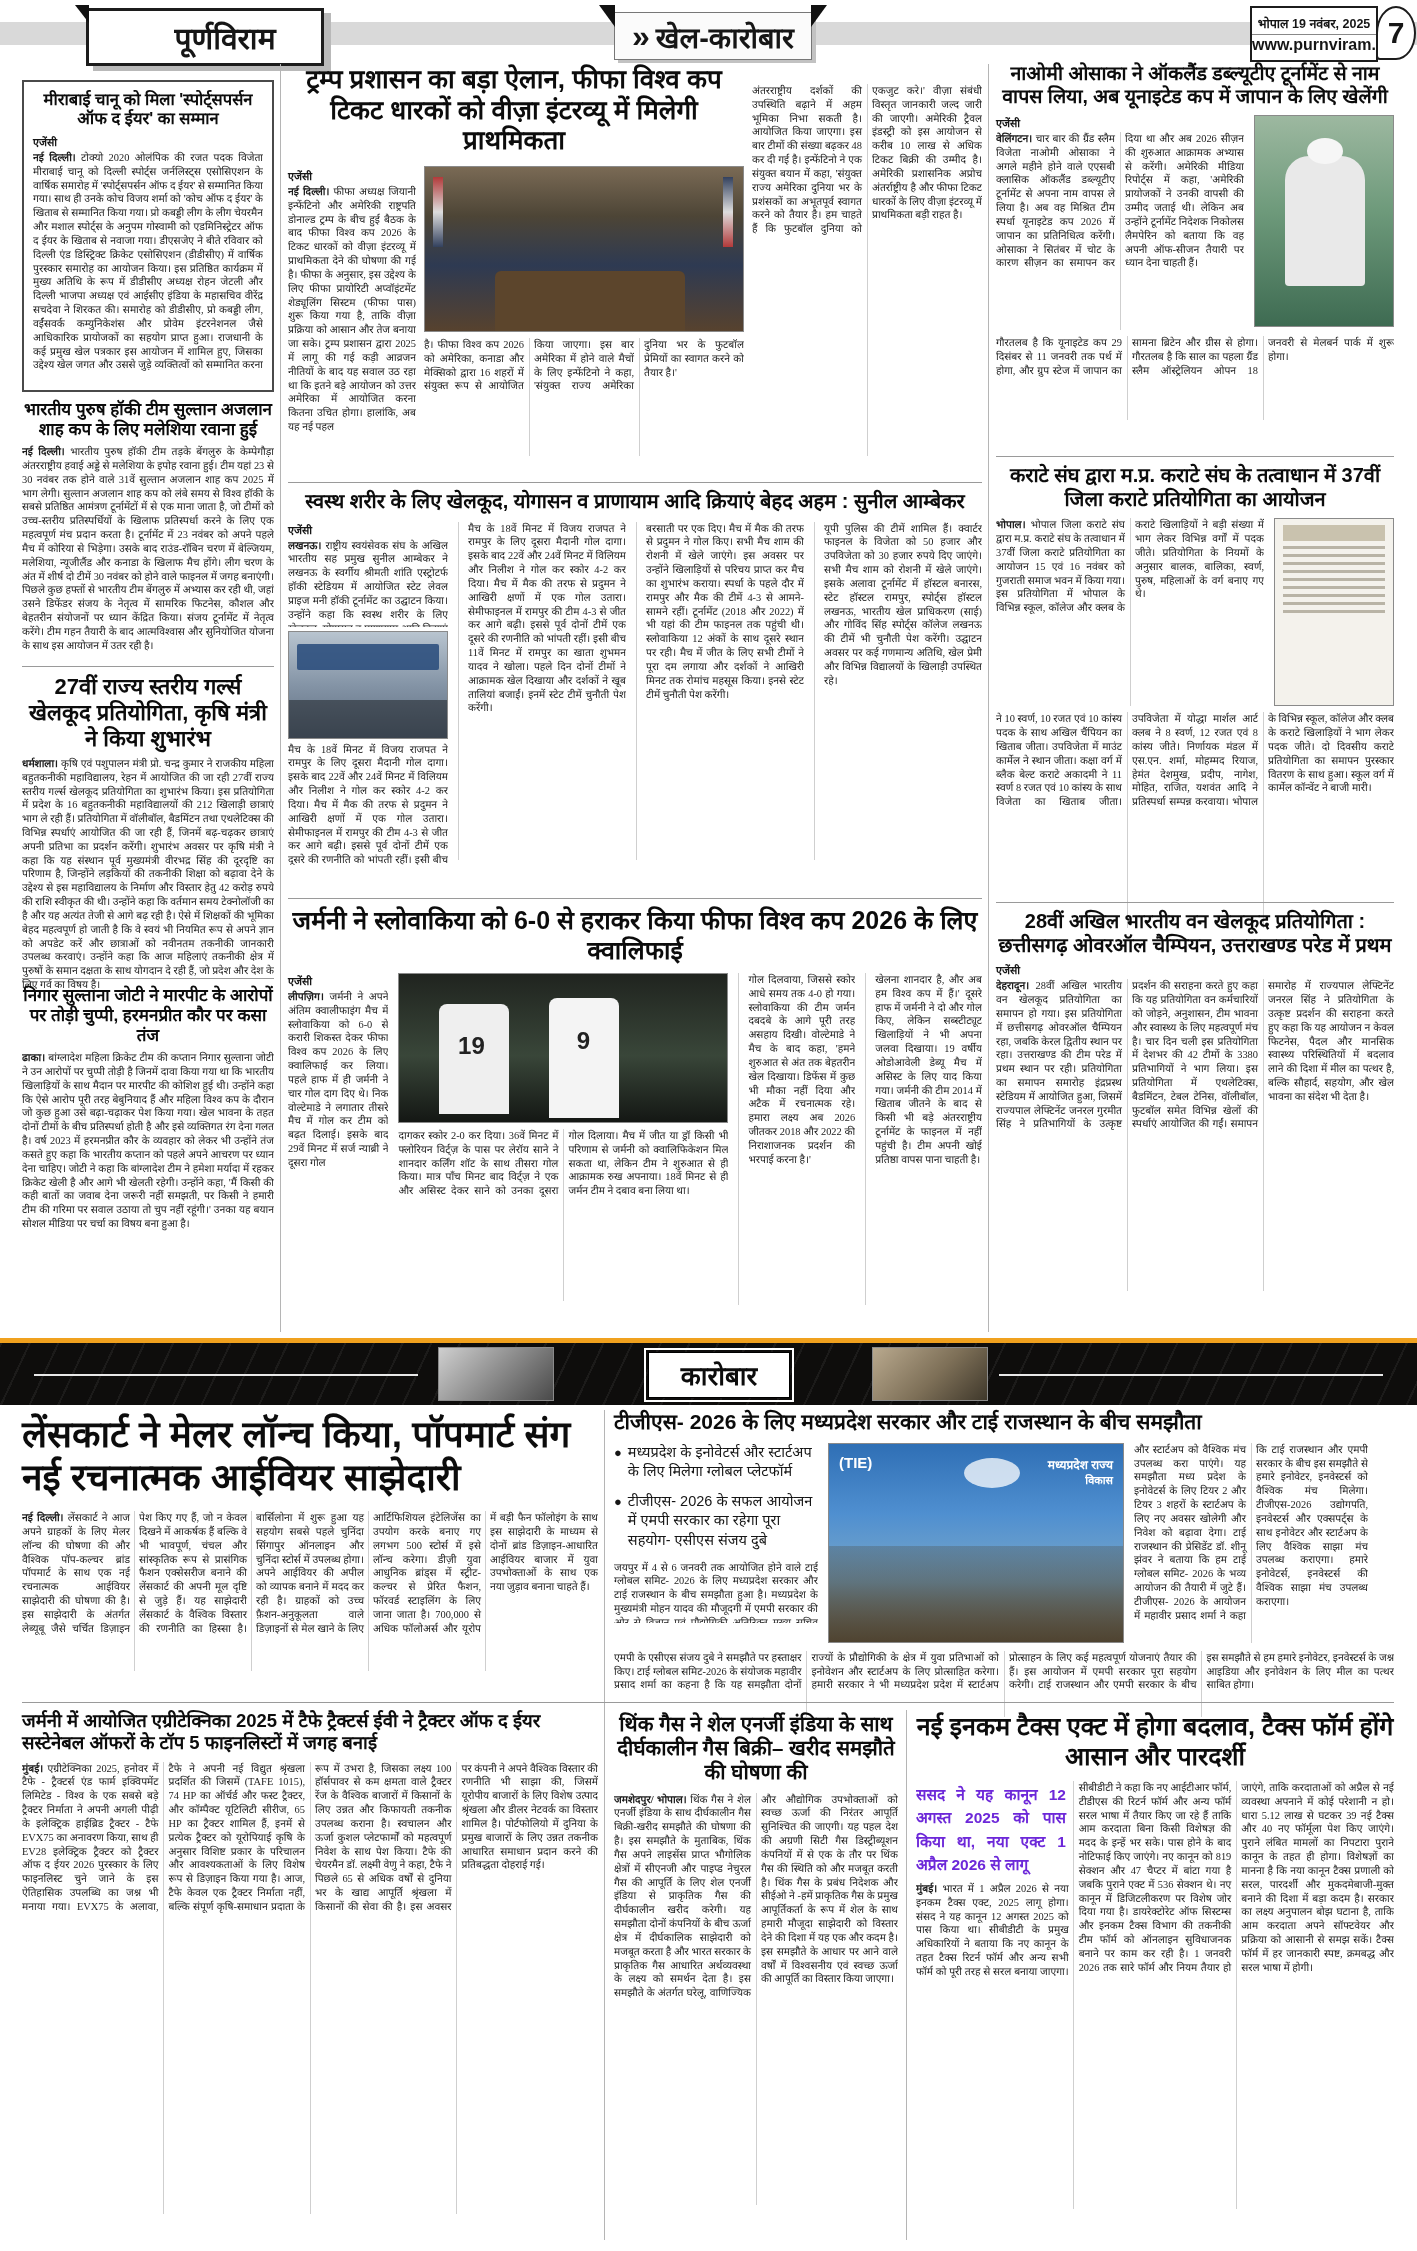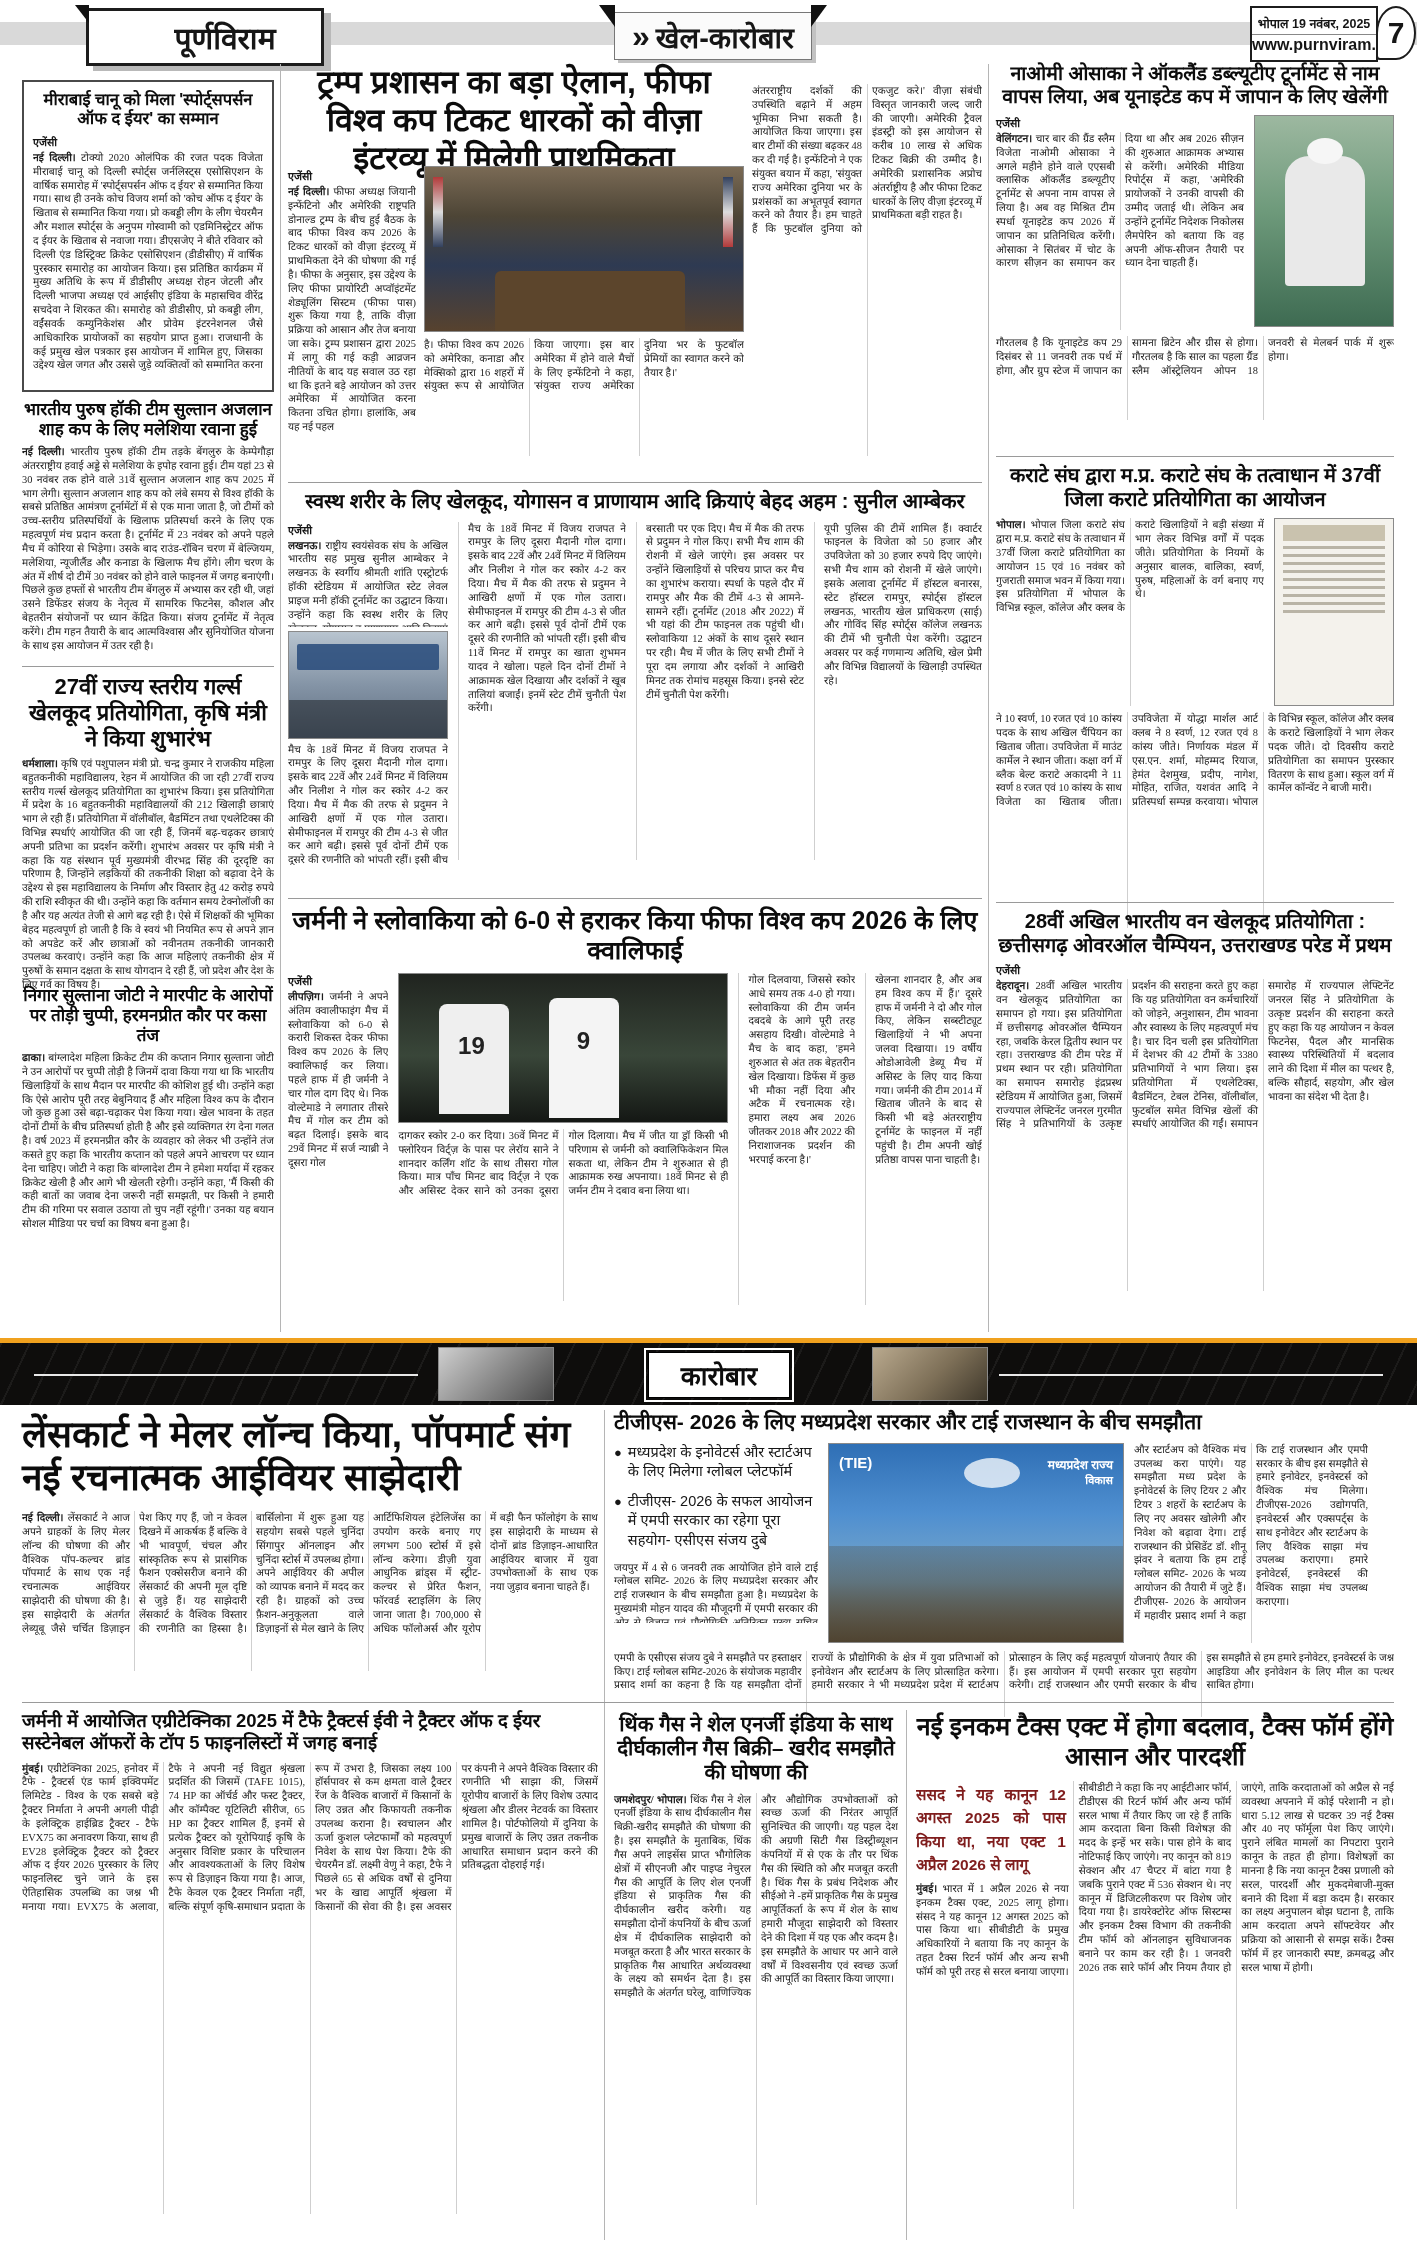--- a/index.html
+++ b/index.html
@@ -23,21 +23,21 @@
   .masthead{border:3px solid #1c1c1c;background:#fff;box-shadow:7px 5px 0 #b9b9b9;display:flex;align-items:center;justify-content:center;font-family:"Liberation Sans",sans-serif;font-weight:800;font-size:30px;padding-left:40px;}
   .badge{background:#fbfbfb;border:1px solid #777;display:flex;align-items:center;justify-content:center;gap:6px;font-family:"Liberation Sans",sans-serif;font-weight:800;font-size:29px;box-shadow:4px 3px 0 #c2c2c2;}
   .wedge{position:absolute;width:0;height:0;border-style:solid;}
   .datebox{border:2px solid #1c1c1c;background:#fff;text-align:center;font-family:"Liberation Sans",sans-serif;font-weight:700;display:flex;flex-direction:column;justify-content:center;}
   .pagenum{border:2px solid #1c1c1c;border-radius:50% 50% 50% 4px;display:flex;align-items:center;justify-content:center;font-family:"Liberation Sans",sans-serif;font-weight:700;font-size:30px;background:#fff;}
   .band{background:#0e0d0c;background-image:repeating-linear-gradient(115deg,rgba(255,255,255,0.06) 0 2px,transparent 2px 26px);}
   .band-label{background:#ffffff;border:1px solid #000;outline:2px solid #fff;outline-offset:2px;display:flex;align-items:center;justify-content:center;font-family:"Liberation Sans",sans-serif;font-weight:800;font-size:26px;color:#0c0c0c;}
   .band-line{border-top:2px solid #e8e8e8;}
   .bullet-item{display:flex;gap:6px;font-family:"Liberation Sans",sans-serif;font-size:14.5px;line-height:1.35;font-weight:500;margin-bottom:10px;}
   .bullet-dot{font-size:13px;line-height:1.5;}
-  .inset{float:left;width:150px;margin:2px 10px 6px 0;font-family:"Liberation Sans",sans-serif;font-weight:700;font-size:15.5px;line-height:1.5;color:#7f1d1d;}
+  .inset{float:left;width:150px;margin:2px 10px 6px 0;font-family:"Liberation Sans",sans-serif;font-weight:700;font-size:15.5px;line-height:1.5;color:#6d28d9;}
   
   .ph-trump{background:linear-gradient(180deg,#7a6a55 0%,#4d4536 30%,#2e3a52 60%,#57422e 100%);}
   .ph-osaka{background:linear-gradient(180deg,#9db8a0 0%,#6e9a7b 45%,#3e6b52 100%);}
   .ph-fitness{background:linear-gradient(180deg,#b8c4cf 0%,#8494a6 50%,#5d6b7d 100%);}
   .ph-soccer{background:linear-gradient(180deg,#20241f 0%,#394639 55%,#141714 100%);}
   .ph-karate-doc{background:#f4f2ec;}
   .ph-tgs{background:linear-gradient(180deg,#2f6fb5 0%,#4f8fd0 35%,#7aa8c9 70%,#9a8a6a 100%);}
   .ph-div1{background:linear-gradient(135deg,#cfcfcf 0%,#8c8c8c 50%,#4a4a4a 100%);}
   .ph-div2{background:linear-gradient(135deg,#b9a98e 0%,#7d6f57 55%,#3f382b 100%);}
   .jersey{position:absolute;color:#e8e8e8;background:#f2f2f2;color:#333;font-family:"Liberation Sans",sans-serif;font-weight:700;border-radius:2px;display:flex;align-items:center;justify-content:center;}
@@ -103,21 +103,21 @@
     <div class="hl" style="font-size:17px;">निगार सुल्ताना जोटी ने मारपीट के आरोपों पर तोड़ी चुप्पी, हरमनप्रीत कौर पर कसा तंज</div>
     <div class="body-text" style="height:212px;margin-top:5px;">
       <span class="dateline">ढाका।</span>
       <span>बांग्लादेश महिला क्रिकेट टीम की कप्तान निगार सुल्ताना जोटी ने उन आरोपों पर चुप्पी तोड़ी है जिनमें दावा किया गया था कि भारतीय खिलाड़ियों के साथ मैदान पर मारपीट की कोशिश हुई थी। उन्होंने कहा कि ऐसे आरोप पूरी तरह बेबुनियाद हैं और महिला विश्व कप के दौरान जो कुछ हुआ उसे बढ़ा-चढ़ाकर पेश किया गया। खेल भावना के तहत दोनों टीमों के बीच प्रतिस्पर्धा होती है और इसे व्यक्तिगत रंग देना गलत है। वर्ष 2023 में हरमनप्रीत कौर के व्यवहार को लेकर भी उन्होंने तंज कसते हुए कहा कि भारतीय कप्तान को पहले अपने आचरण पर ध्यान देना चाहिए। जोटी ने कहा कि बांग्लादेश टीम ने हमेशा मर्यादा में रहकर क्रिकेट खेली है और आगे भी खेलती रहेगी। उन्होंने कहा, 'मैं किसी की कही बातों का जवाब देना जरूरी नहीं समझती, पर किसी ने हमारी टीम की गरिमा पर सवाल उठाया तो चुप नहीं रहूंगी।' उनका यह बयान सोशल मीडिया पर चर्चा का विषय बना हुआ है।</span>
     </div>
   </div>
 
   <div class="abs vrule" style="left:280px;top:64px;height:1268px;"></div>
 
   <div class="abs" style="left:288px;top:64px;width:452px;">
-    <div class="hl" style="font-size:32px;">ट्रम्प प्रशासन का बड़ा ऐलान, फीफा विश्व कप टिकट धारकों को वीज़ा इंटरव्यू में मिलेगी प्राथमिकता</div>
+    <div class="hl" style="font-size:26px;">ट्रम्प प्रशासन का बड़ा ऐलान, फीफा विश्व कप टिकट धारकों को वीज़ा इंटरव्यू में मिलेगी प्राथमिकता</div>
   </div>
   <div class="abs" style="left:288px;top:168px;width:128px;">
     <div class="agency">एजेंसी</div>
     <div class="body-text" style="height:272px;">
       <span class="dateline">नई दिल्ली।</span>
       <span>फीफा अध्यक्ष जियानी इन्फेंटिनो और अमेरिकी राष्ट्रपति डोनाल्ड ट्रम्प के बीच हुई बैठक के बाद फीफा विश्व कप 2026 के टिकट धारकों को वीज़ा इंटरव्यू में प्राथमिकता देने की घोषणा की गई है। फीफा के अनुसार, इस उद्देश्य के लिए फीफा प्रायोरिटी अप्वॉइंटमेंट शेड्यूलिंग सिस्टम (फीफा पास) शुरू किया गया है, ताकि वीज़ा प्रक्रिया को आसान और तेज बनाया जा सके। ट्रम्प प्रशासन द्वारा 2025 में लागू की गई कड़ी आव्रजन नीतियों के बाद यह सवाल उठ रहा था कि इतने बड़े आयोजन को उत्तर अमेरिका में आयोजित करना कितना उचित होगा। हालांकि, अब यह नई पहल</span>
     </div>
   </div>
   <div class="abs photo ph-trump" style="left:424px;top:166px;width:320px;height:166px;">
     <div style="position:absolute;left:8px;top:10px;width:10px;height:70px;background:linear-gradient(180deg,#b23a3a,#ddd,#33415e);"></div>

